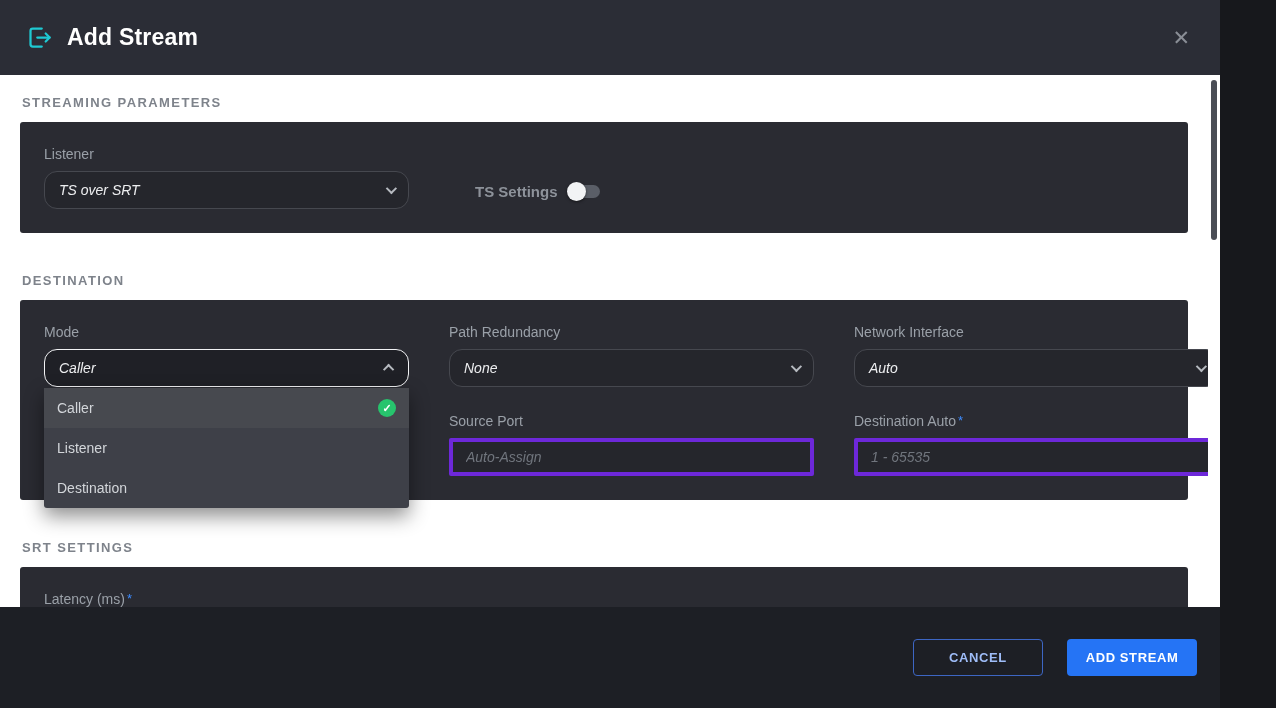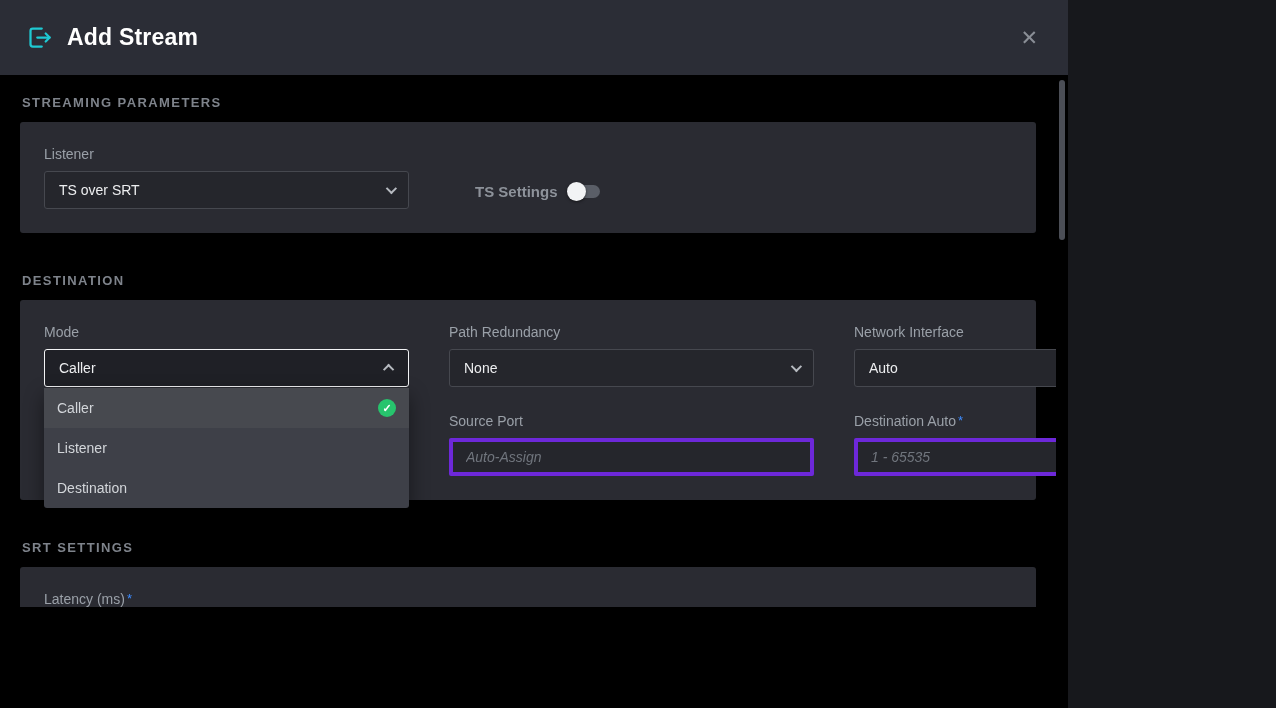--- a/index.html
+++ b/index.html
@@ -1,21 +1,21 @@
 <!DOCTYPE html>
 <html><head>
 <meta charset="utf-8">
 <style>
   * { margin:0; padding:0; box-sizing:border-box; }
   html,body { background:#17181c; }
   body { font-family:"Liberation Sans", sans-serif; }
 
   .modal {
-    position:relative; width:1068px; height:708px;
-    background:#000000; overflow:hidden;
+    position:relative; width:1220px; height:708px;
+    background:#ffffff; overflow:hidden;
   }
 
   
   .modal-header {
     height:75px; background:#2b2d36;
     display:flex; align-items:center; padding:0 26px;
   }
   .stream-icon { display:flex; align-items:center; }
   .modal-title { color:#ffffff; font-size:23px; font-weight:700; margin-left:14px; letter-spacing:.2px; }
   .close-btn {
@@ -36,23 +36,23 @@
 
   .card { background:#2a2b32; border-radius:3px; padding:24px; }
 
   .field-label {
     display:block; color:#9aa0a8; font-size:14px; margin-bottom:9px;
   }
   .req { color:#3d8bfd; font-size:13px; margin-left:2px; vertical-align:top; }
 
   .select {
     width:365px; height:38px; background:#25262c;
-    border:1px solid #46484f; border-radius:3px;
+    border:1px solid #46484f; border-radius:13px;
     display:flex; align-items:center; justify-content:space-between;
-    padding:0 14px; color:#edeef0; font-size:14px; cursor:pointer;
+    padding:0 14px; color:#edeef0; font-size:14px; cursor:pointer;font-style:italic;
   }
   .select.focused { border-color:#f2f3f5; background:#1f2026; }
   .chev { width:8px; height:8px; border-right:2px solid #b6bac0; border-bottom:2px solid #b6bac0; }
   .chev.down { transform:rotate(45deg) translateY(-2px); }
   .chev.up   { transform:rotate(-135deg) translateY(-2px); }
 
   .text-input {
     width:100%; height:38px; background:#25262c;
     border:4px solid #6d28d9; border-radius:2px;
     color:#edeef0; font-size:14px; padding:0 13px; outline:none;
@@ -212,16 +212,20 @@
     <div class="section-heading">SRT SETTINGS</div>
 
     <div class="card" style="height:160px;">
       <label class="field-label">
         <span>Latency (ms)</span><span class="req">*</span>
       </label>
     </div>
 
   </div>
 
+  <div class="modal-footer">
+    <button class="btn cancel">CANCEL</button>
+    <button class="btn primary">ADD STREAM</button>
+  </div>
 
   <div class="scroll-thumb"></div>
 
 </div>
 
 </body></html>

